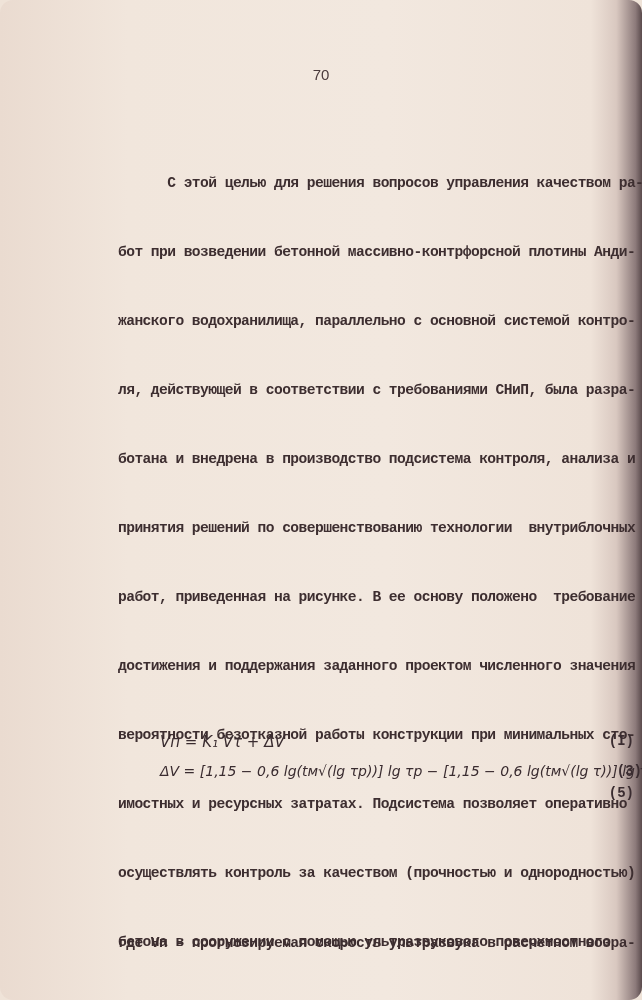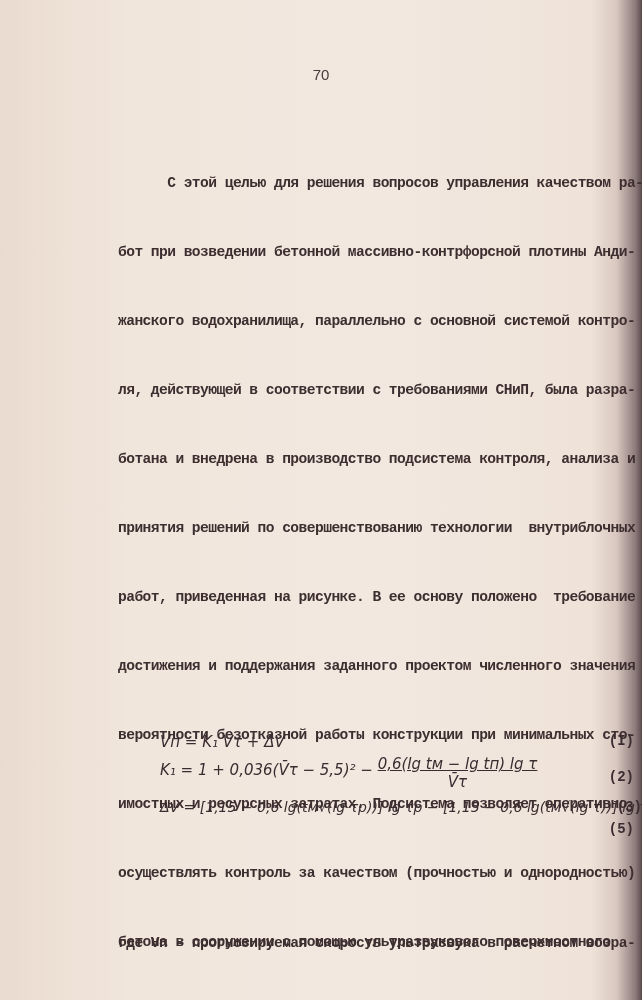--- a/index.html
+++ b/index.html
@@ -13,20 +13,21 @@
       position: relative;
       background: #efe3d8;
       font-family: "Liberation Mono", "DejaVu Sans Mono", monospace;
       color: #3a2c2e;
     }
     .page {
       position: absolute;
       left: 0; top: 0;
       width: 642px; height: 1000px;
       background: linear-gradient(90deg, #eadbd0 0%, #f1e6dc 20%, #f2e8df 60%, #efe3d9 92%, #d9c8c0 96%, #8c7a7a 99%, #5a4a4c 100%);
+      border-radius: 13px;
     }
     .page-number {
       position: absolute;
       top: 66px;
       left: 0;
       width: 100%;
       text-align: center;
       font-size: 15px;
       font-family: "Liberation Sans", sans-serif;
       color: #4a3a3c;
@@ -128,30 +129,20 @@
     
     
     
   </div>
 
   <div class="formulas">
     <div class="formula-row">
       <span class="formula-expr">Vп = K₁ Vτ + ΔV</span>
       <span class="formula-num">(I)</span>
     </div>
-    <div class="formula-row tall">
-      <span class="formula-expr">
-        <span>K₁ = 1 + 0,036(V̄τ − 5,5)² −</span>
-        <span style="display:inline-block; text-align:center; vertical-align:-12px;">
-          <span class="frac-line" style="display:block;">0,6(lg tм − lg tп) lg τ</span>
-          <span style="display:block;">V̄τ</span>
-        </span>
-      </span>
-      <span class="formula-num">(2)</span>
-    </div>
     <div class="formula-row" style="margin-top:8px; font-size:14px;">
       <span class="formula-expr">ΔV = [1,15 − 0,6 lg(tм√(lg τр))] lg τр − [1,15 − 0,6 lg(tм√(lg τ))] lg τ</span>
       <span class="formula-num" style="right:0;">(3)</span>
     </div>
     <div class="formula-row">
       <span class="formula-num">(5)</span>
     </div>
   </div>
 
   <div class="after-text">

